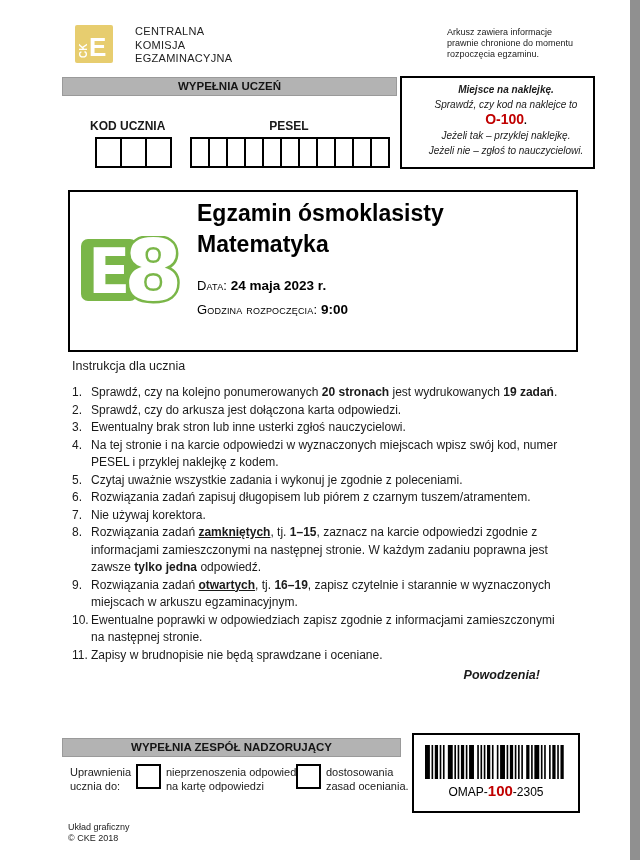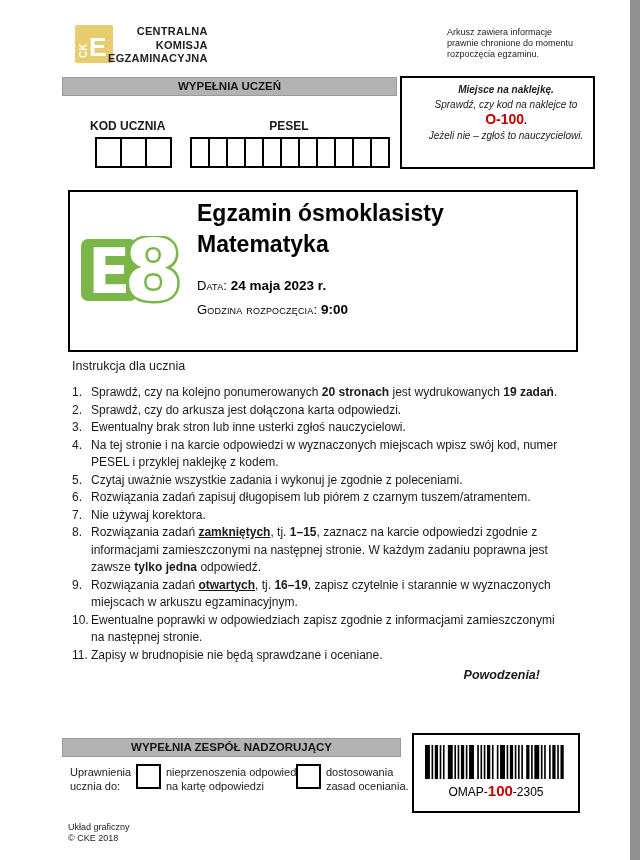--- a/index.html
+++ b/index.html
@@ -7,21 +7,21 @@
     width:640px;height:860px;position:relative;background:#ffffff;
     font-family:"Liberation Sans", sans-serif;color:#1a1a1a;overflow:hidden;
   }
   .abs{position:absolute;}
 
   
   .edge-strip{left:630px;top:0;width:10px;height:860px;background:#909090;}
 
   
   .cke-logo{left:75px;top:25px;width:38px;height:38px;}
-  .org-name{left:108px;top:25px;font-size:11px;font-weight:bold;line-height:13.5px;letter-spacing:.3px;color:#222;text-align:right;}
+  .org-name{left:135px;top:25px;font-size:11px;font-weight:normal;line-height:13.5px;letter-spacing:.3px;color:#222;}
   .legal{left:447px;top:27px;width:135px;font-size:9px;line-height:11px;color:#222;}
 
   .gray-bar{background:#b3b3b3;border:1px solid #9a9a9a;text-align:center;
     font-weight:bold;font-size:11.5px;color:#151515;line-height:17px;}
   .student-bar{left:62px;top:77px;width:333px;height:17px;}
 
   .sticker-box{left:400px;top:76px;width:174px;height:85px;border:2px solid #000;
     text-align:center;font-style:italic;font-size:10px;line-height:15px;padding-top:4px;padding-left:17px;}
   .sticker-line1{font-weight:bold;}
   .sticker-code{font-style:normal;font-weight:bold;font-size:14px;color:#c00000;}
@@ -96,20 +96,21 @@
 </div>
 
 <div class="abs gray-bar student-bar">WYPEŁNIA UCZEŃ</div>
 
 <div class="abs sticker-box">
   <div class="sticker-line1">Miejsce na naklejkę.</div>
   <div>Sprawdź, czy kod na naklejce to</div>
   <div>
     <span class="sticker-code">O-100</span><span class="sticker-code-suffix">.</span>
   </div>
+  <div>Jeżeli tak – przyklej naklejkę.</div>
   <div>Jeżeli nie – zgłoś to nauczycielowi.</div>
 </div>
 
 <div class="abs field-label kod-label">KOD UCZNIA</div>
 <div class="abs cells kod-cells" id="kod-cells">
     <div class="cell"></div>
     <div class="cell"></div>
     <div class="cell"></div>
   </div>
 <div class="abs field-label pesel-label">PESEL</div>

